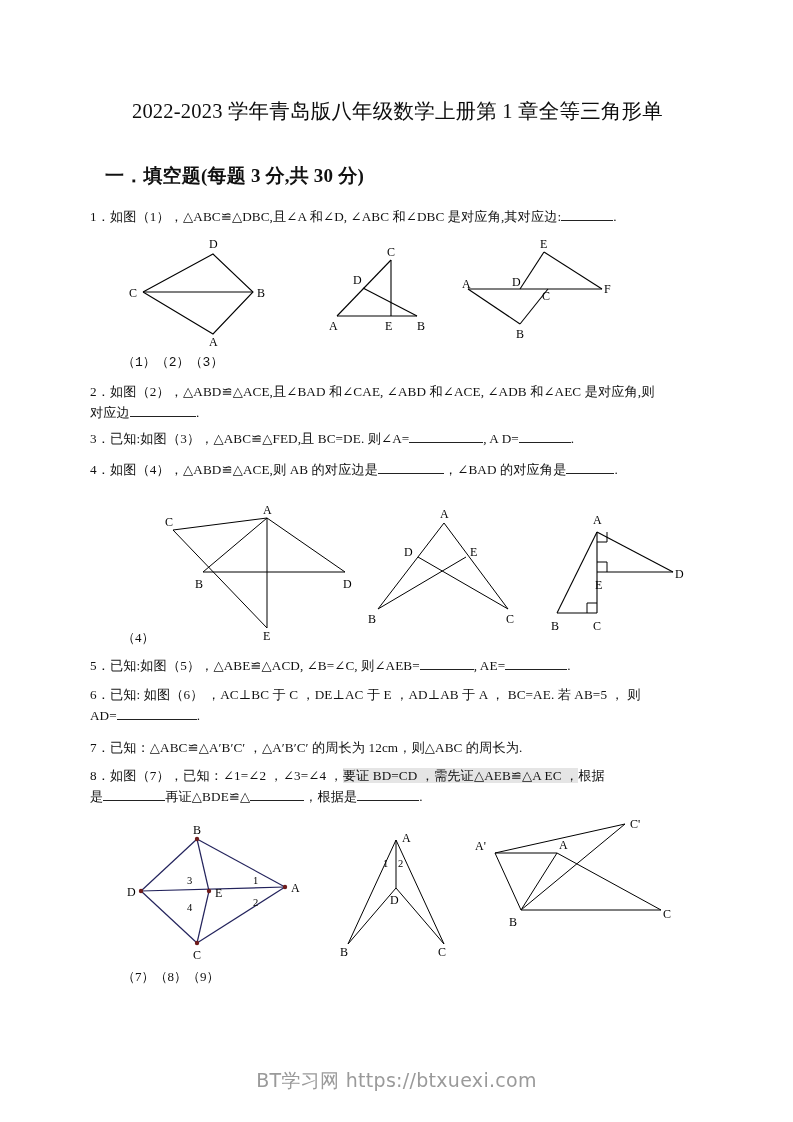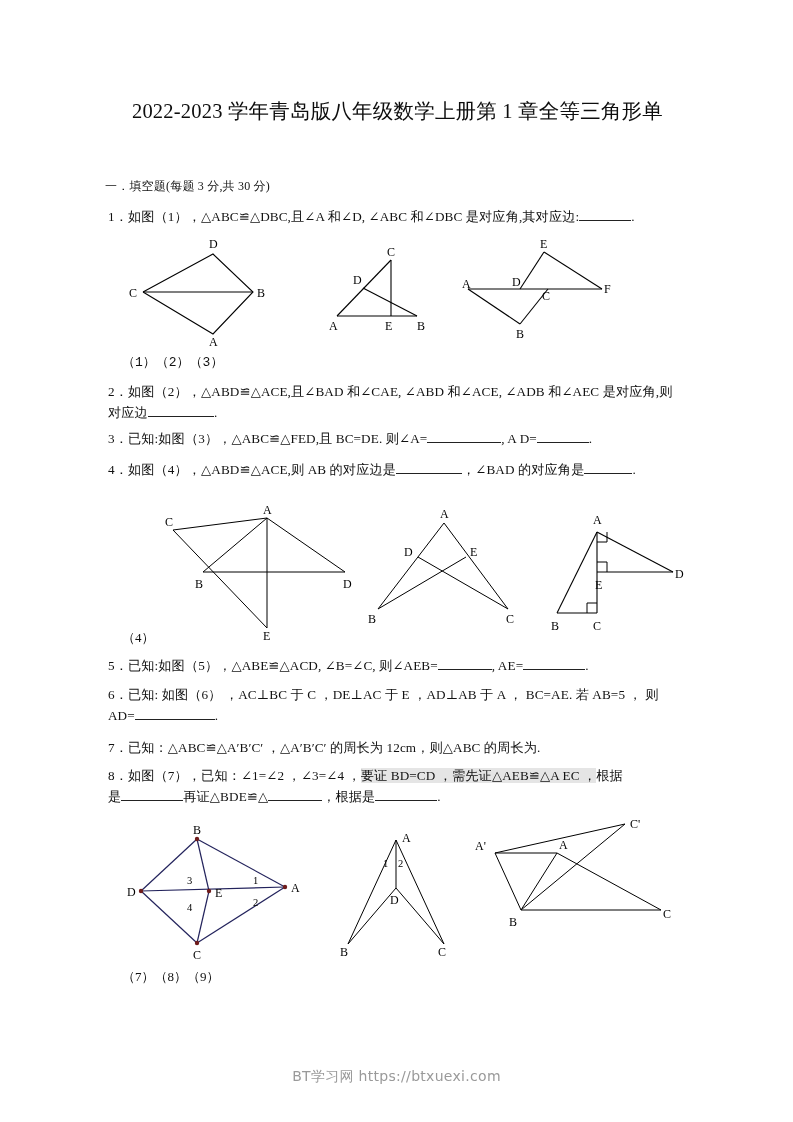--- a/index.html
+++ b/index.html
@@ -35,28 +35,28 @@
   }
   .title-wrap {
     position: absolute;
     left: 105px;
     top: 92px;
     width: 585px;
   }
   .sec-head {
     position: absolute;
     left: 105px;
-    top: 178px;
-    font-size: 12px;
-    font-weight: normal;
+    top: 163px;
+    font-size: 19px;
+    font-weight: bold;
     letter-spacing: .2px;
   }
   .qline {
     position: absolute;
-    left: 108px;
+    left: 90px;
     width: 588px;
     font-size: 13.2px;
     line-height: 21px;
     letter-spacing: .1px;
     text-align: justify;
   }
   .caption {
     position: absolute;
     left: 122px;
     font-size: 13px;
@@ -77,21 +77,21 @@
   }
   .fig {
     position: absolute;
   }
   .footer {
     position: absolute;
     left: 0;
     top: 1068px;
     width: 793px;
     text-align: center;
-    font-size: 14px;
+    font-size: 19px;
     color: #9a9a9a;
     font-family: "DejaVu Sans", "Liberation Sans", sans-serif;
     letter-spacing: .3px;
   }
   svg { display: block; overflow: visible; }
   .lbl {
     font-family: "Liberation Serif", "DejaVu Serif", serif;
     font-size: 12px;
     fill: #000;
   }

